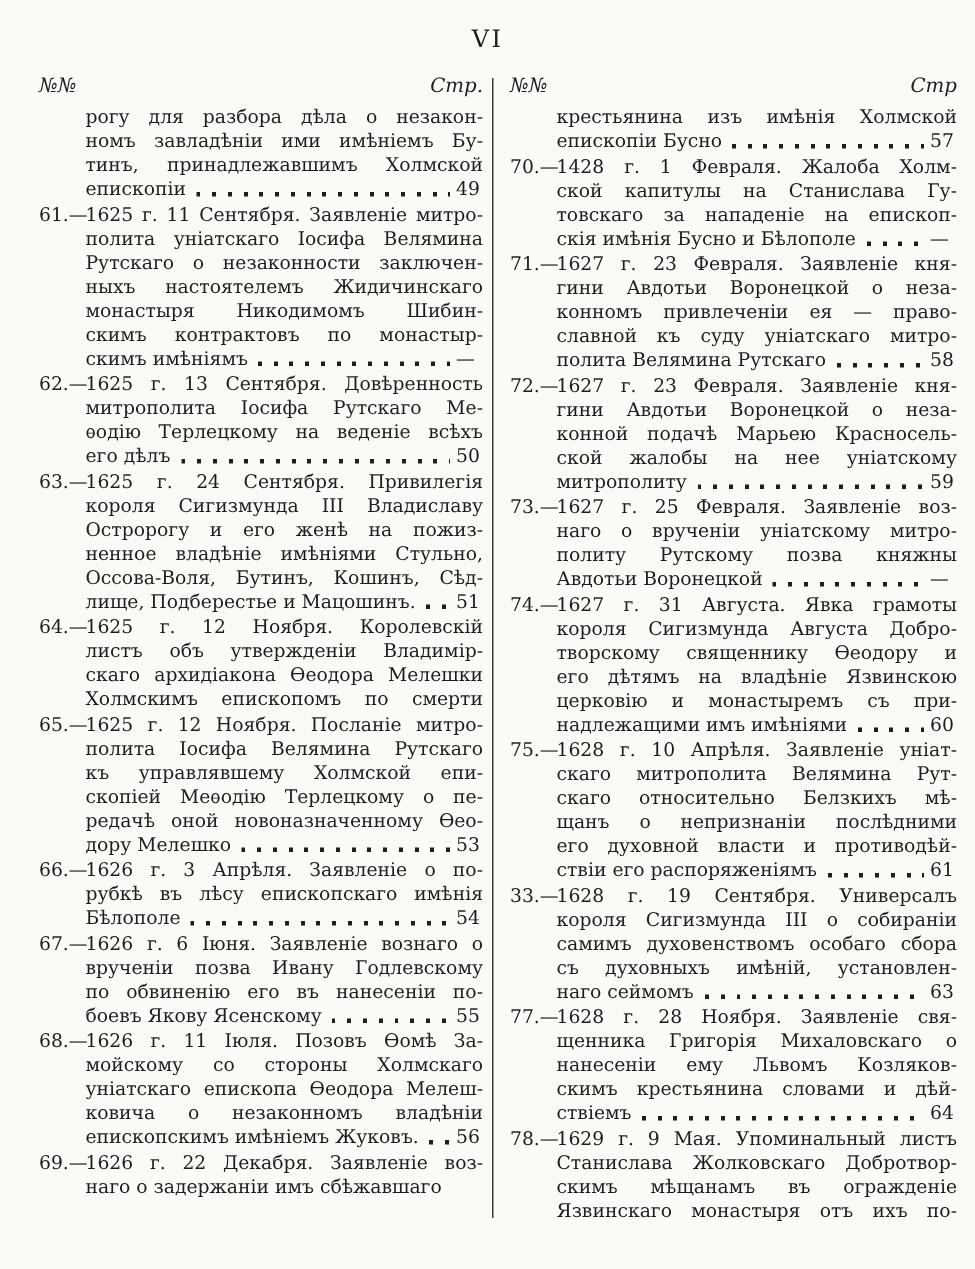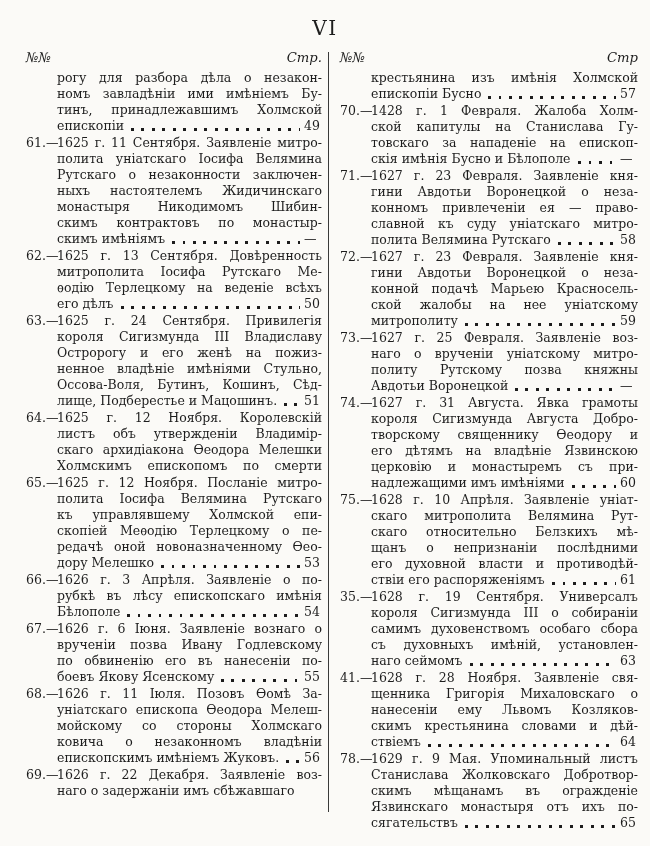--- a/index.html
+++ b/index.html
@@ -4,21 +4,21 @@
 <style>
   :root { --paper:#fbfaf7; --ink:#1d1d1d; --rule:#3a3a3a; }
   html,body { margin:0; padding:0; background:#e8e6e0; }
   .page {
     position:relative; width:650px; height:846px; margin:0 auto;
     background:var(--paper); color:var(--ink);
     font-family:"DejaVu Serif", serif; overflow:hidden;
   }
   .folio {
     position:absolute; top:16px; left:0; width:100%;
-    text-align:center; font-size:20px; letter-spacing:1.5px;
+    text-align:center; font-size:16px; letter-spacing:1.5px;
   }
   .divider {
     position:absolute; left:328px; top:52px; width:1.4px; height:760px;
     background:var(--rule);
   }
   .col { position:absolute; top:50px; font-size:12.5px; line-height:16px; }
   .col.left  { left:26px;  width:296px; }
   .col.right { left:340px; width:298px; }
   .col-head {
     display:flex; justify-content:space-between;
@@ -135,22 +135,22 @@
           <div class="line">по обвиненію его въ нанесеніи по-</div>
           <div class="line last">
             <span class="txt">боевъ Якову Ясенскому</span>
             <span class="leader"></span>
             <span class="pg">55</span>
           </div>
         </div>
         <div class="entry">
           <span class="num">68.—</span>
           <div class="line">1626 г. 11 Іюля. Позовъ Ѳомѣ За-</div>
+          <div class="line">мойскому со стороны Холмскаго</div>
           <div class="line">уніатскаго епископа Ѳеодора Мелеш-</div>
-          <div class="line">мойскому со стороны Холмскаго</div>
           <div class="line">ковича о незаконномъ владѣніи</div>
           <div class="line last">
             <span class="txt">епископскимъ имѣніемъ Жуковъ.</span>
             <span class="leader"></span>
             <span class="pg">56</span>
           </div>
         </div>
         <div class="entry">
           <span class="num">69.—</span>
           <div class="line">1626 г. 22 Декабря. Заявленіе воз-</div>
@@ -239,50 +239,45 @@
           <div class="line">скаго относительно Белзкихъ мѣ-</div>
           <div class="line">щанъ о непризнаніи послѣдними</div>
           <div class="line">его духовной власти и противодѣй-</div>
           <div class="line last">
             <span class="txt">ствіи его распоряженіямъ</span>
             <span class="leader"></span>
             <span class="pg">61</span>
           </div>
         </div>
         <div class="entry">
-          <span class="num">35.—</span>
+          <span class="num">33.—</span>
           <div class="line">1628 г. 19 Сентября. Универсалъ</div>
           <div class="line">короля Сигизмунда III о собираніи</div>
           <div class="line">самимъ духовенствомъ особаго сбора</div>
           <div class="line">съ духовныхъ имѣній, установлен-</div>
           <div class="line last">
             <span class="txt">наго сеймомъ</span>
             <span class="leader"></span>
             <span class="pg">63</span>
           </div>
         </div>
         <div class="entry">
-          <span class="num">41.—</span>
+          <span class="num">77.—</span>
           <div class="line">1628 г. 28 Ноября. Заявленіе свя-</div>
           <div class="line">щенника Григорія Михаловскаго о</div>
           <div class="line">нанесеніи ему Львомъ Козляков-</div>
           <div class="line">скимъ крестьянина словами и дѣй-</div>
           <div class="line last">
             <span class="txt">ствіемъ</span>
             <span class="leader"></span>
             <span class="pg">64</span>
           </div>
         </div>
         <div class="entry">
           <span class="num">78.—</span>
           <div class="line">1629 г. 9 Мая. Упоминальный листъ</div>
           <div class="line">Станислава Жолковскаго Добротвор-</div>
           <div class="line">скимъ мѣщанамъ въ огражденіе</div>
           <div class="line">Язвинскаго монастыря отъ ихъ по-</div>
-          <div class="line last">
-            <span class="txt">сягательствъ</span>
-            <span class="leader"></span>
-            <span class="pg">65</span>
-          </div>
         </div>
       </div>
   </section>
 </div>
 
 </body></html>

